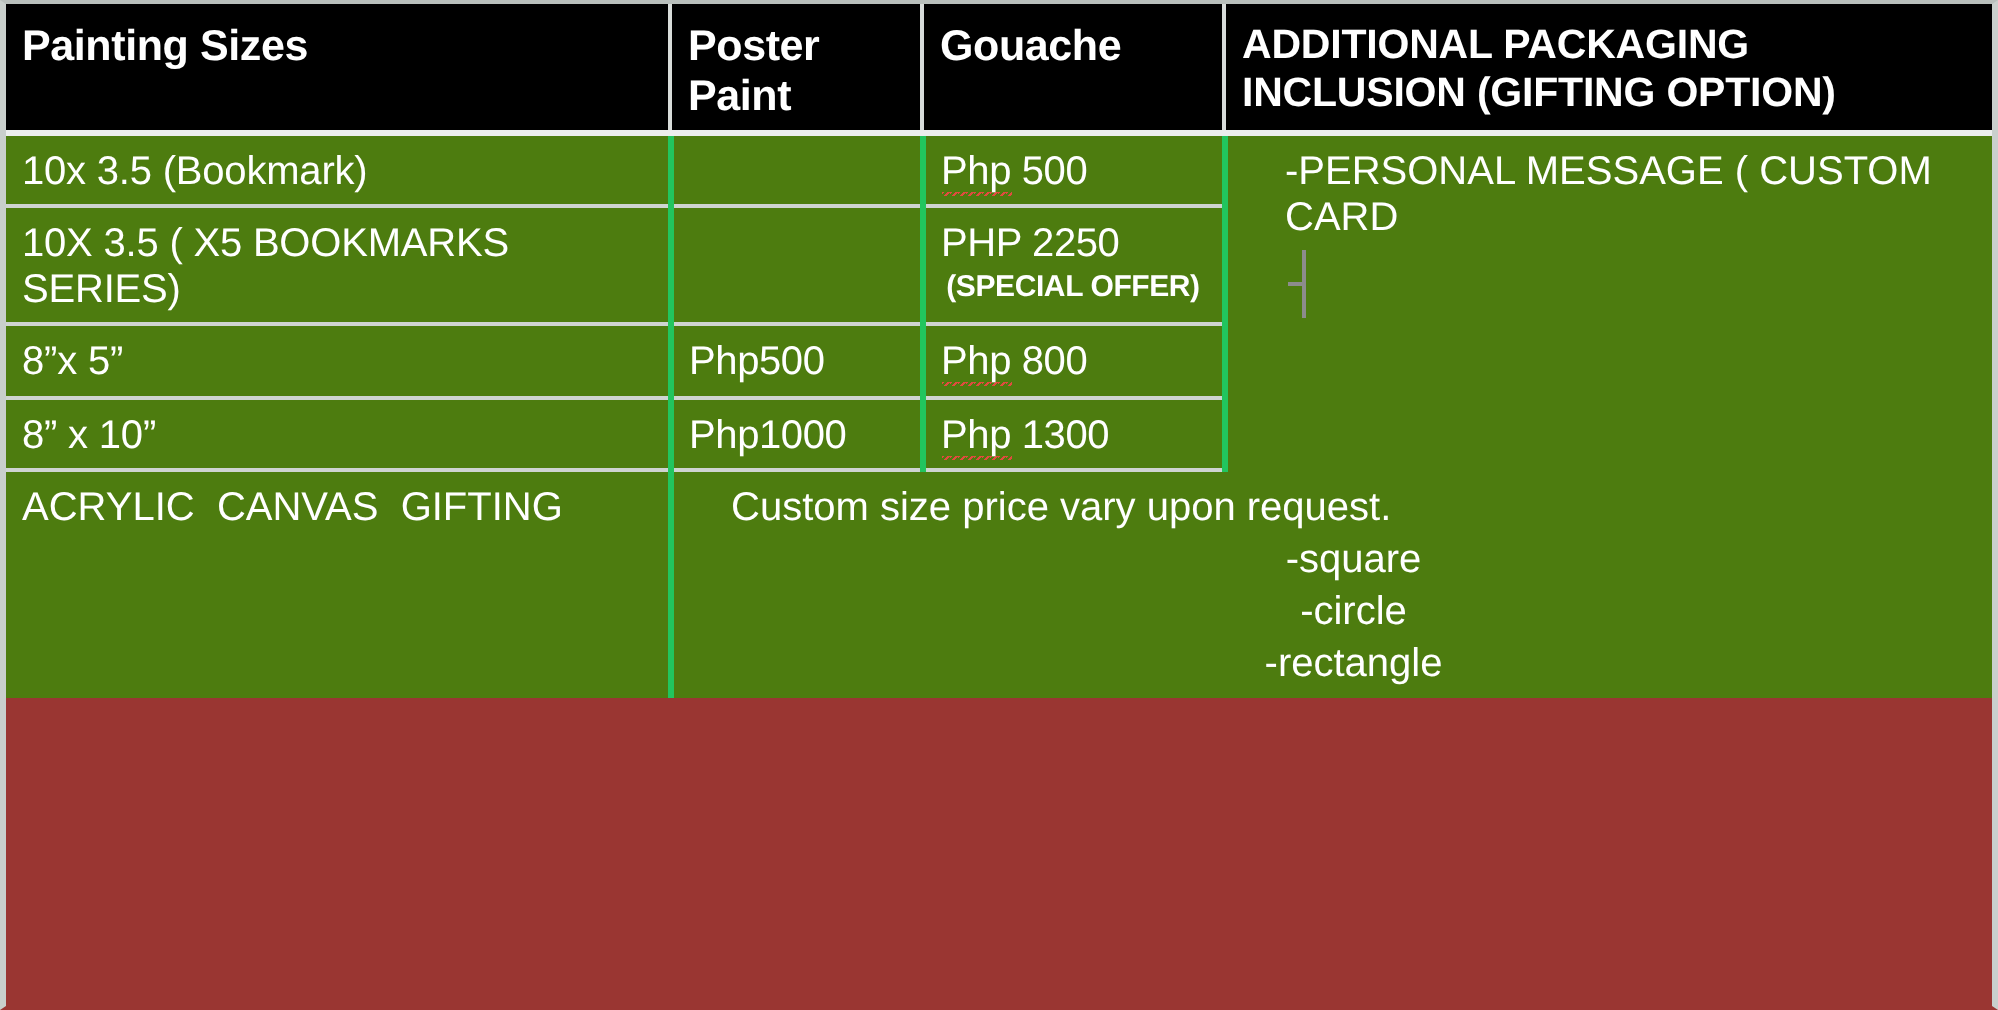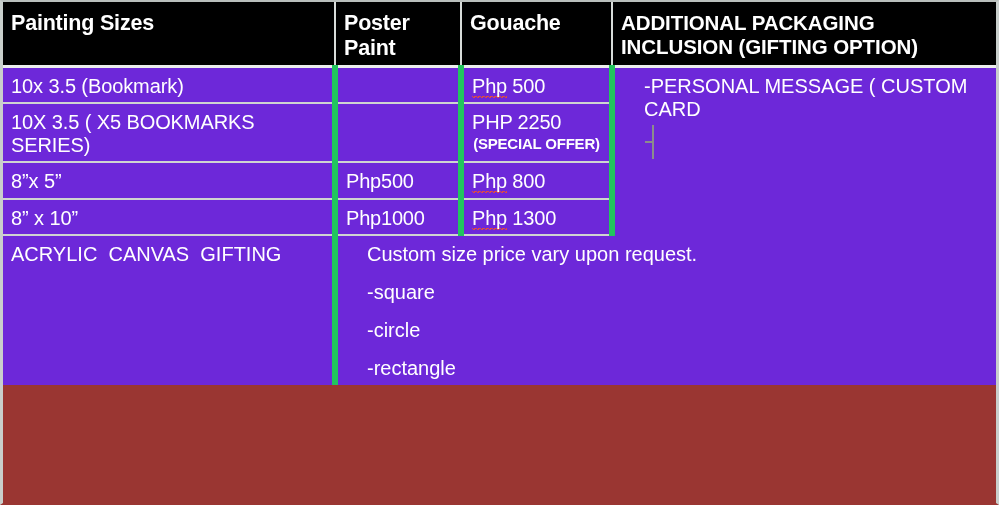--- a/index.html
+++ b/index.html
@@ -23,21 +23,21 @@
     border-left: 3px solid #c9cfcc;
     border-right: 3px solid #c9cfcc;
     border-top: 2px solid #b9bfbc;
     border-bottom: 2px solid #9a3632;
   }
 
   table.price-table {
     width: 993px;
     border-collapse: collapse;
     table-layout: fixed;
-    background: #6d28d9;
+    background: #4d7c0f;
   }
 
   table.price-table td {
     vertical-align: top;
     color: #ffffff;
     padding: 7px 8px 4px 8px;
     box-sizing: border-box;
     line-height: 1.16;
   }
 
@@ -59,21 +59,21 @@
   }
   tr.header-row td.last { border-right: none; }
   tr.header-row td.hdr-add {
     font-size: 20.5px;
     letter-spacing: -0.1px;
   }
 
   
   tr.body-row td {
     font-size: 20px;
-    border-right: 6px solid #22c55e;
+    border-right: 3px solid #22c55e;
     border-bottom: 2px solid #cfd4d1;
   }
   tr.body-row td.last { border-right: none; padding-left: 29px; }
   tr.body-row td.no-bottom { border-bottom: none; }
   tr.body-row td.no-right { border-right: none; }
 
   td.cell-sizes { letter-spacing: -0.1px; }
   td.cell-poster, td.cell-gouache { letter-spacing: -0.2px; margin-top: 15px; }
 
   .spell {
@@ -94,21 +94,21 @@
     display: block;
     font-size: 15px;
     font-weight: bold;
     letter-spacing: -0.2px;
     margin-top: 1px;
     text-align: center;
   }
 
   
   td.cell-custom .line { display: block; }
-  td.cell-custom .line + .line { margin-top: 15px; }
+  td.cell-custom .line + .line { margin-top: 3px; text-align: center; }
 
   td.cell-acrylic { letter-spacing: 0px; white-space: pre; }
 
   
   .caret-wrap {
     position: relative;
     display: block;
     height: 0;
   }
   .text-caret {

